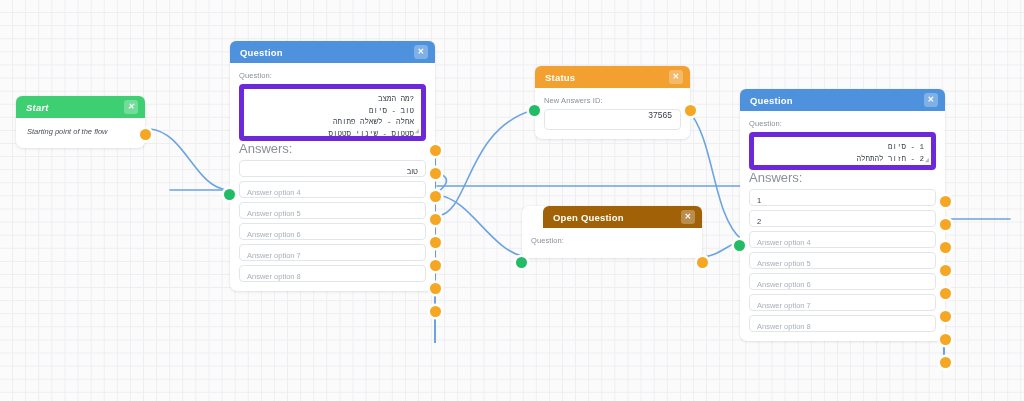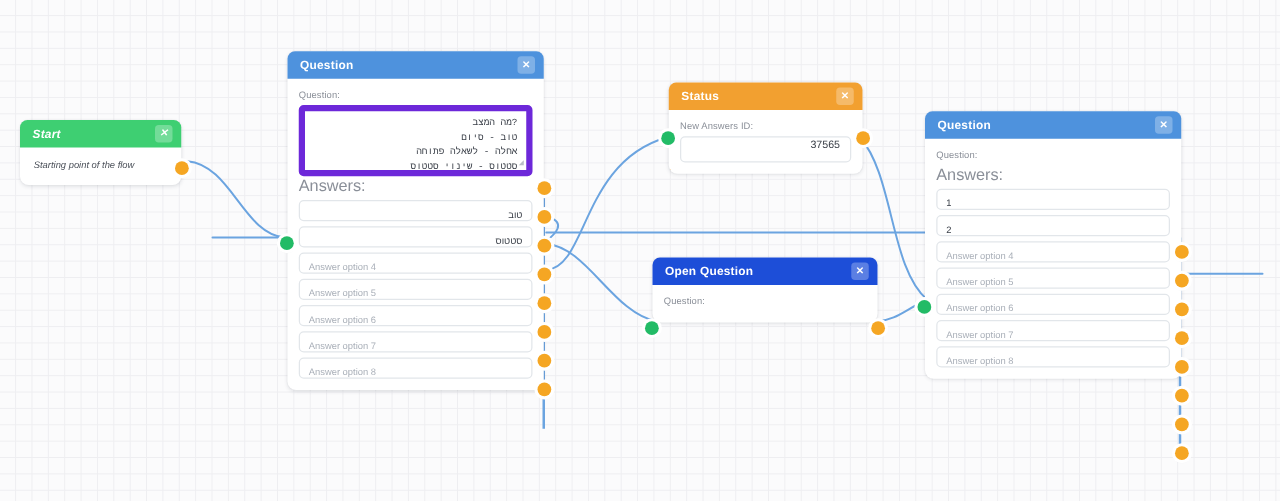--- a/index.html
+++ b/index.html
@@ -186,23 +186,20 @@
 טוב - סיום
 אחלה - לשאלה פתוחה
 סטטוס - שינוי סטטוס</span>
         <span class="resize-grip">◢</span>
       </div>
       <div class="ans-label">Answers:</div>
 
       <div class="ans-row rtl">
         <span class="val">טוב</span>
       </div>
-      <div class="ans-row rtl">
-        <span class="val">סטטוס</span>
-      </div>
       <div class="ans-row">
         <span class="ph">Answer option 4</span>
       </div>
       <div class="ans-row">
         <span class="ph">Answer option 5</span>
       </div>
       <div class="ans-row">
         <span class="ph">Answer option 6</span>
       </div>
       <div class="ans-row">
@@ -233,38 +230,43 @@
       <div class="field-label">New Answers ID:</div>
       <div class="status-val">
         <span>37565</span>
       </div>
     </div>
     <div class="port in" style="left:-6px; top:39px;"></div>
     <div class="port out" style="right:-6px; top:39px;"></div>
   </div>
 
   <div class="node" style="left:522px; top:206px; width:180px;">
-    <div class="node-header" style="background:#1d4ed8;">
+    <div class="node-header" style="background:#a16207;margin-left:21px;">
       <span>Open Question</span>
       <span class="close-btn">✕</span>
     </div>
     <div class="node-body">
       <div class="field-label">Question:</div>
     </div>
     <div class="port in" style="left:-6px; top:51px;"></div>
     <div class="port out" style="right:-6px; top:51px;"></div>
   </div>
 
   <div class="node" style="left:740px; top:89px; width:205px;">
     <div class="node-header" style="background:#4e92dd;">
       <span>Question</span>
       <span class="close-btn">✕</span>
     </div>
     <div class="node-body">
       <div class="field-label">Question:</div>
+      <div class="textarea" style="height:38px;">
+        <span style="white-space:pre-line;">1 - סיום
+2 - חזור להתחלה</span>
+        <span class="resize-grip">◢</span>
+      </div>
       <div class="ans-label">Answers:</div>
 
       <div class="ans-row">
         <span class="val">1</span>
       </div>
       <div class="ans-row">
         <span class="val">2</span>
       </div>
       <div class="ans-row">
         <span class="ph">Answer option 4</span>

